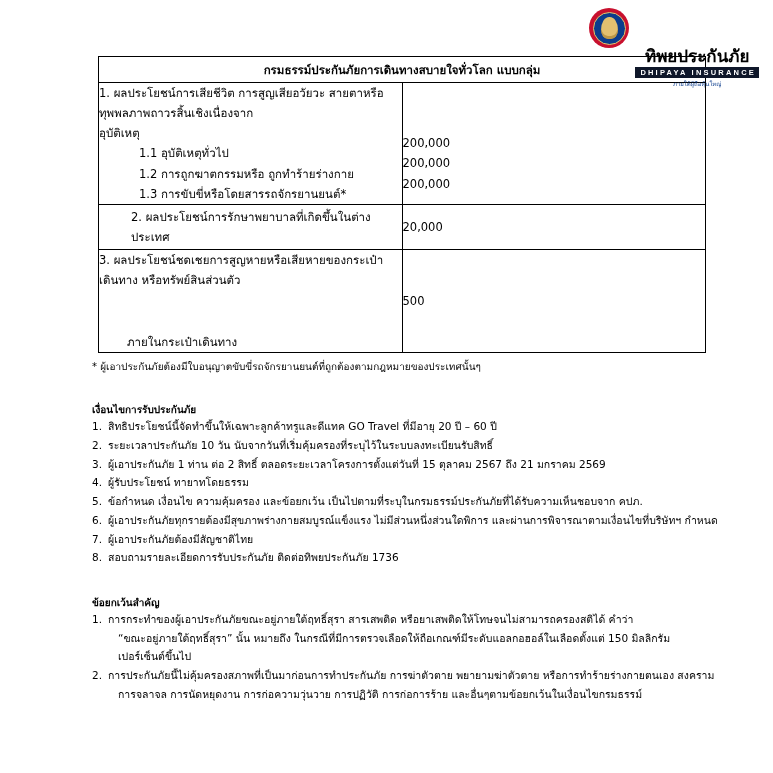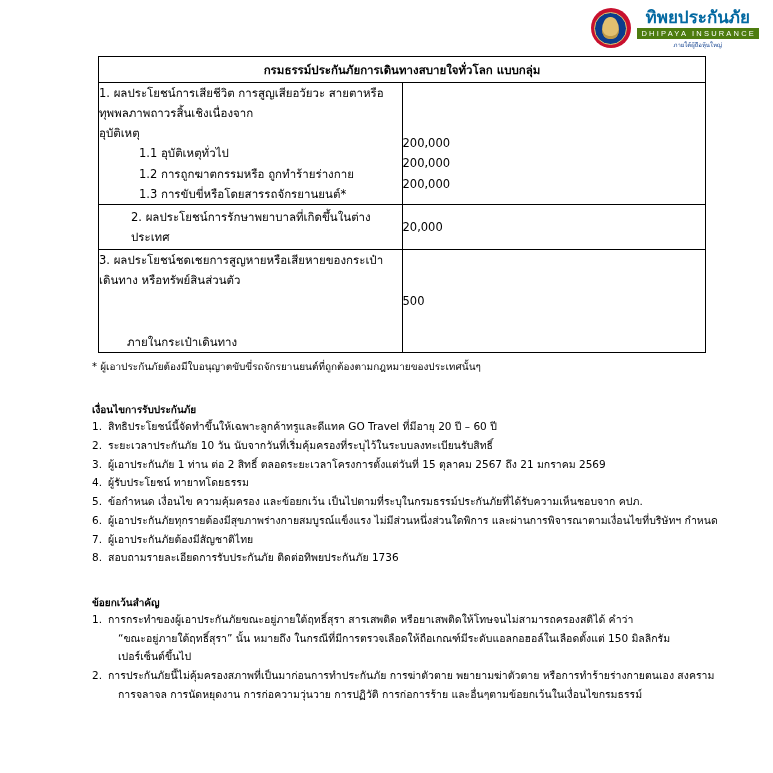--- a/index.html
+++ b/index.html
@@ -64,31 +64,32 @@
     display: flex;
     flex-direction: column;
     align-items: center;
     line-height: 1;
     padding-top: 1px;
   }
   .brand-name-th {
     font-family: "DejaVu Sans", sans-serif;
     font-size: 17px;
     font-weight: 700;
-    color: #0369a1;
+    color: #000000;
     letter-spacing: 0px;
     white-space: nowrap;
+    margin-top: 39px;
   }
   .brand-name-en {
     margin-top: 2px;
-    background: #4d7c0f;
+    background: #0f172a;
     color: #ffffff;
     font-family: "Liberation Sans", sans-serif;
     font-size: 7.5px;
-    font-weight: 400;
+    font-weight: 700;
     letter-spacing: 2.2px;
     padding: 1.5px 3px 1.5px 5px;
     white-space: nowrap;
   }
   .brand-tagline {
     margin-top: 3px;
     font-family: "DejaVu Sans", sans-serif;
     font-size: 6px;
     color: #0b3c8c;
     white-space: nowrap;

